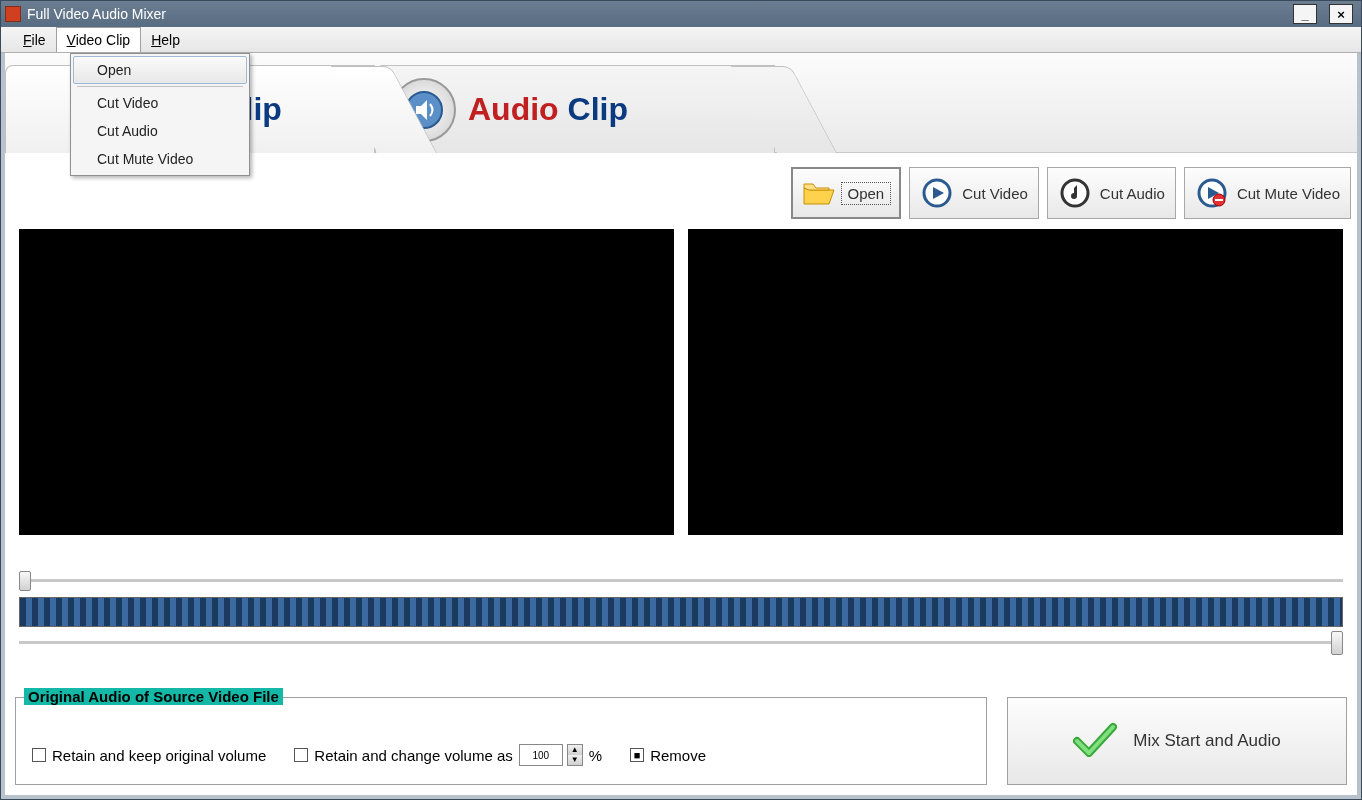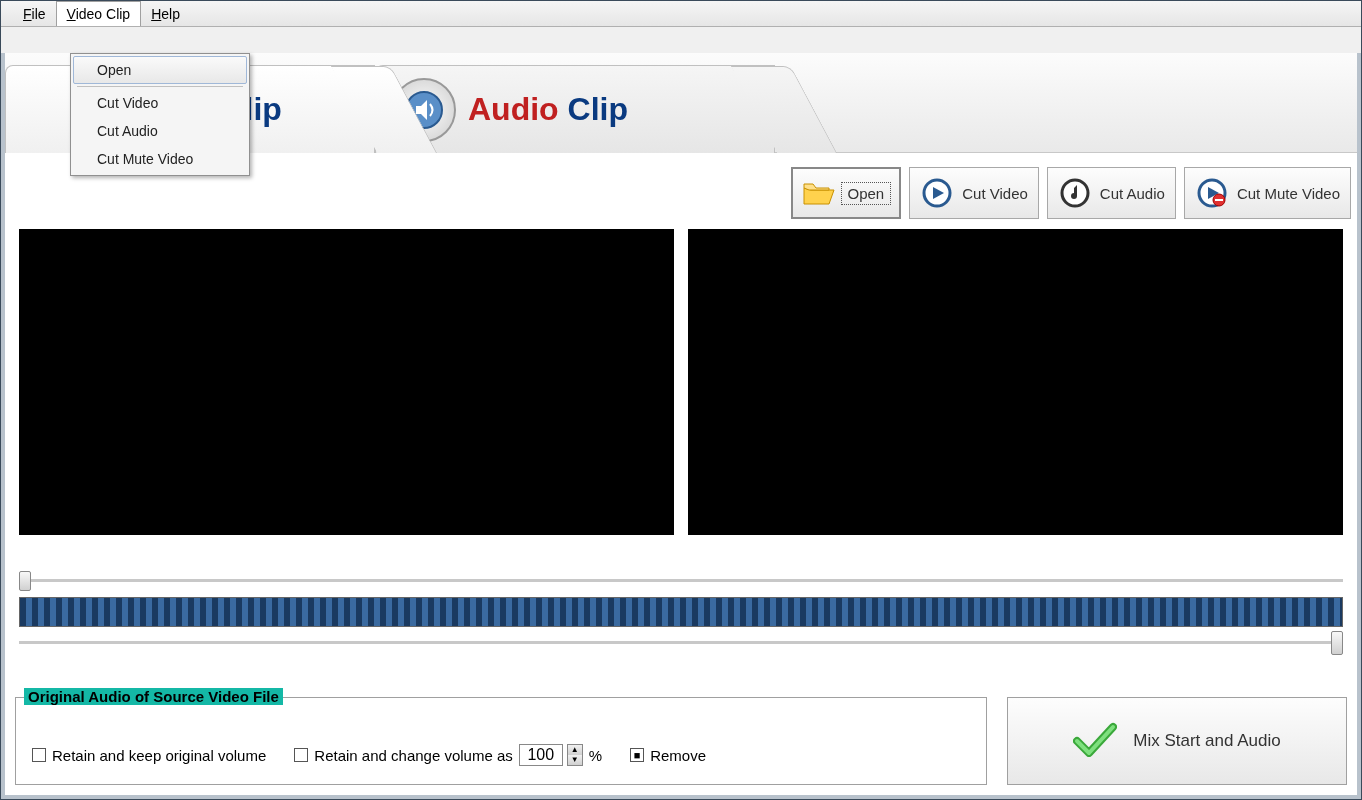--- a/index.html
+++ b/index.html
@@ -44,30 +44,38 @@
   .range-bar { position: absolute; top: 544px; left: 14px; right: 14px; height: 30px; background: repeating-linear-gradient(90deg,#1a3a60 0,#1a3a60 6px,#3a6aa0 6px,#3a6aa0 12px); border: 1px solid #666; }
   .slider-bot { position: absolute; top: 578px; left: 14px; right: 14px; height: 24px; }
   .slider-bot .track { position: absolute; top: 10px; left: 0; right: 0; height: 3px; background: #c8c8c8; }
   .slider-bot .thumb { position: absolute; top: 0; width: 12px; height: 24px; background: linear-gradient(#f8f8f8,#d0d0d0); border: 1px solid #888; border-radius: 2px; }
   .bottom { position: absolute; left: 10px; right: 10px; bottom: 10px; height: 88px; display: flex; gap: 20px; }
   .fieldset { flex: 1; border: 1px solid #a0a0a0; position: relative; padding: 28px 16px 0 16px; display: flex; align-items: center; gap: 28px; font-size: 15px; }
   .fieldset .legend { position: absolute; top: -10px; left: 8px; background: #14b8a6; padding: 0 4px; font-weight: bold; font-size: 15px; }
   .chk { display: flex; align-items: center; gap: 6px; cursor: pointer; }
   .chk .box { width: 14px; height: 14px; border: 1px solid #555; background: #fff; display: flex; align-items: center; justify-content: center; font-size: 11px; }
   .num { display: flex; align-items: center; gap: 4px; }
-  .num input { width: 44px; height: 22px; border: 1px solid #888; text-align: center; font-size: 16px; }
+  .num input { width: 44px; height: 22px; border: 1px solid #888; text-align: center; font-size: 10px; }
   .spinner { display: flex; flex-direction: column; border: 1px solid #888; }
   .spinner div { width: 14px; height: 10px; background: linear-gradient(#f0f0f0,#d0d0d0); font-size: 8px; text-align: center; line-height: 10px; cursor: pointer; }
   .mix-btn { width: 340px; background: linear-gradient(#fdfdfd,#e8e8e8); border: 1px solid #a0a0a0; display: flex; align-items: center; justify-content: center; gap: 16px; font-size: 17px; color: #333; cursor: pointer; }
 </style>
 </head>
 <body>
 
 <div class="window">
 
+  <div class="titlebar">
+    <div class="app-icon"></div>
+    <span>Full Video Audio Mixer</span>
+    <div class="win-controls">
+      <div class="win-btn">_</div>
+      <div class="win-btn">×</div>
+    </div>
+  </div>
 
   <div class="menubar">
     <div class="menu-item">
         <span><span class="u">F</span>ile</span>
       </div>
     <div class="menu-item open">
         <span><span class="u">V</span>ideo Clip</span>
       </div>
     <div class="menu-item">
         <span><span class="u">H</span>elp</span>

